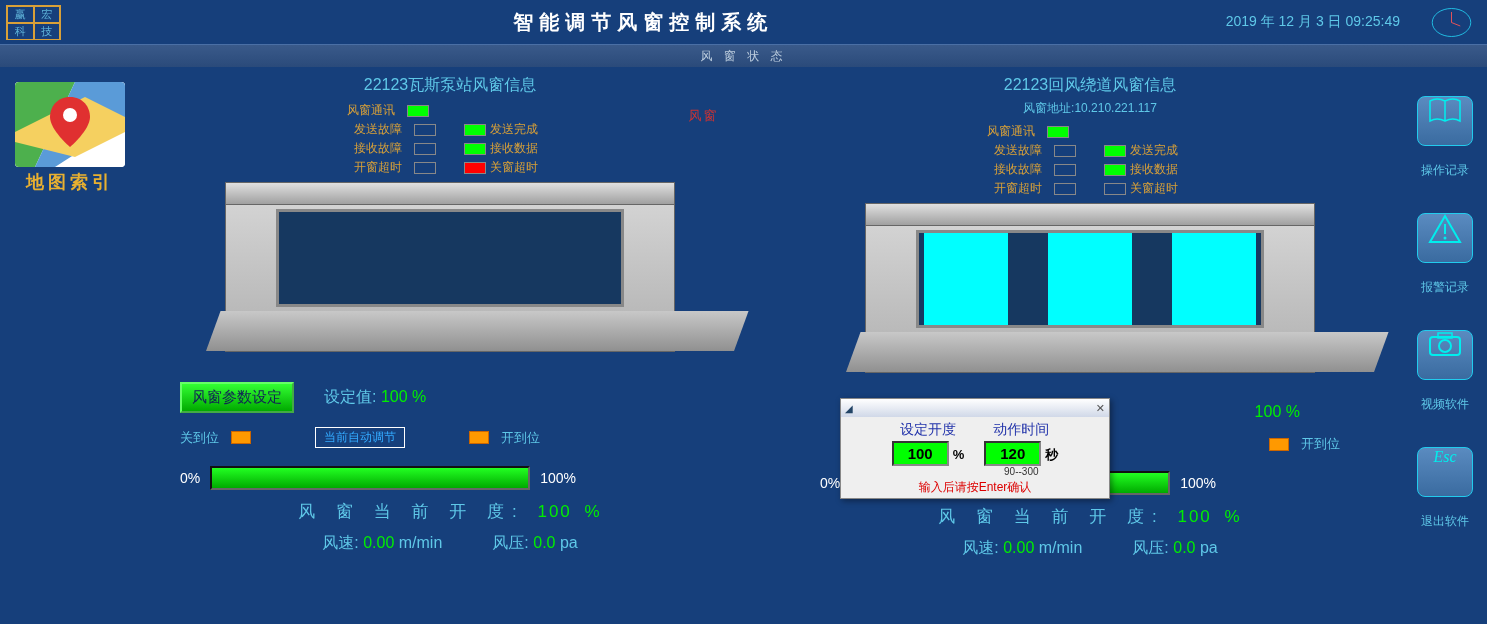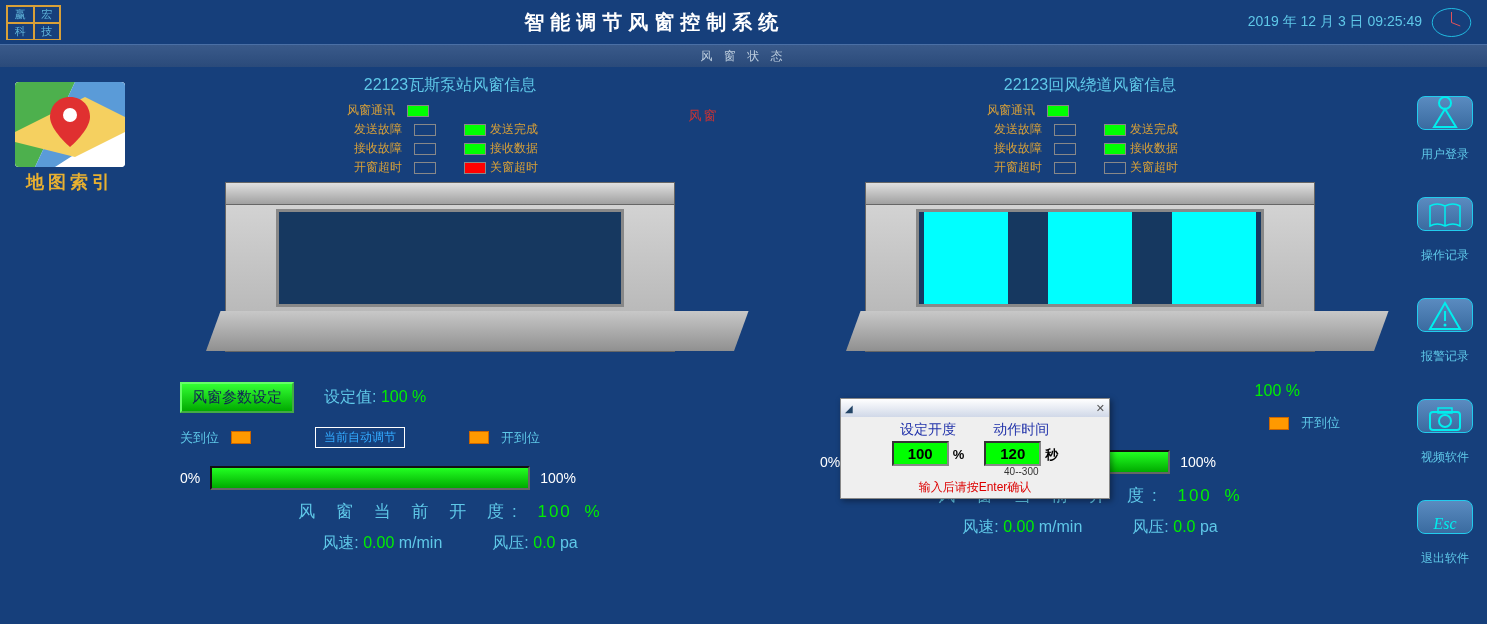--- a/index.html
+++ b/index.html
@@ -1,21 +1,21 @@
 <!DOCTYPE html>
 <html><head>
 <meta charset="utf-8">
 <style>
   *{box-sizing:border-box;margin:0;padding:0;font-family:"Microsoft YaHei",sans-serif}
   body{background:#163f7b;width:1487px;height:624px;color:#fff;overflow:hidden;position:relative}
   .header{height:45px;display:flex;align-items:center;border-bottom:1px solid #4a6fa5}
   .logo{width:55px;height:35px;margin-left:6px;border:1px solid #d8a038;display:grid;grid-template-columns:1fr 1fr;grid-template-rows:1fr 1fr;font-size:11px;color:#5fb3d9}
   .logo>div{border:.5px solid #d8a038;display:flex;align-items:center;justify-content:center}
   .title{flex:1;text-align:center;font-size:20px;letter-spacing:6px;font-weight:bold}
-  .datetime{color:#5fc8e8;font-size:14px;margin-right:2px}
+  .datetime{color:#5fc8e8;font-size:14px;margin-right:24px}
   .clock{width:55px;height:35px;margin-right:8px;position:relative}
   .clock svg{width:100%;height:100%}
   .status-bar{height:22px;background:linear-gradient(#3a5a8a,#2a4a7a);text-align:center;font-size:12px;line-height:22px;color:#bcd;letter-spacing:4px}
   .main{position:absolute;top:67px;left:0;right:80px;bottom:0}
   .map-idx{position:absolute;left:15px;top:15px;text-align:center}
   .map-icon{width:110px;height:85px;background:#fff;border-radius:4px;position:relative;overflow:hidden}
   .map-label{color:#e8b030;font-size:18px;font-weight:bold;letter-spacing:4px;margin-top:3px}
   .panel{position:absolute;top:0;width:580px}
   .panel.left{left:160px}
   .panel.right{left:800px}
@@ -56,21 +56,21 @@
   .popup-title .pt-x{font-size:11px;color:#555}
   .popup-body{padding:4px 10px 2px;display:flex;gap:20px;justify-content:center}
   .pb-col{text-align:center}
   .pb-h{color:#23a;font-size:14px;font-weight:normal;margin-bottom:2px}
   .pb-in{display:inline-block;background:#0f0;border:2px inset #888;padding:2px 14px;font-weight:bold;font-size:15px}
   .pb-u{margin-left:4px;font-weight:bold}
   .pb-note{font-size:10px;color:#333}
   .popup-foot{color:#d00;text-align:center;font-size:12px;padding-bottom:2px}
   .sidebar{position:absolute;right:8px;top:80px;width:68px;display:flex;flex-direction:column;gap:18px}
   .sb-item{text-align:center;cursor:pointer}
-  .sb-icon{width:56px;height:34px;margin:16px auto;background:linear-gradient(#5a8bc0,#3a6ba0);border:1px solid #2ce;border-radius:8px;display:flex;align-items:flex-end;justify-content:center}
+  .sb-icon{width:56px;height:50px;margin:16px auto;background:linear-gradient(#5a8bc0,#3a6ba0);border:1px solid #2ce;border-radius:8px;display:flex;align-items:flex-start;justify-content:center}
   .sb-lbl{color:#5fc8e8;font-size:12px;margin-top:4px}
   .sb-esc{font-style:italic;color:#0ee;font-size:16px;font-family:serif}
 </style>
 </head>
 <body>
 
 <div class="header">
   <div class="logo">
     <div>赢</div>
     <div>宏</div>
@@ -164,20 +164,21 @@
       <div class="opening"><span>风 窗 当 前 开 度:</span> <span class="num">100</span> <span class="num">%</span></div>
       <div class="readings">
         <div><span class="rd-lbl">风速:</span> <span class="rd-val">0.00</span> <span class="rd-unit">m/min</span></div>
         <div><span class="rd-lbl">风压:</span> <span class="rd-val">0.0</span> <span class="rd-unit">pa</span></div>
       </div>
     </div>
   </div>
 
   <div class="panel right">
     <div class="p-title">22123回风绕道风窗信息</div>
+    <div class="p-addr"><span>风窗地址:</span><span>10.210.221.117</span></div>
     <div class="status-grid">
       <div class="sg-row">
           <span class="sg-lbl">风窗通讯</span>
           <span class="sg-box green"></span>
           <span style="width:120px"></span>
         </div>
       <div class="sg-row">
           <span class="sg-lbl">发送故障</span>
           <span class="sg-box"></span>
           <span style="width:20px"></span>
@@ -236,36 +237,27 @@
     <span class="pt-x">✕</span>
   </div>
   <div class="popup-body">
     <div class="pb-col">
       <div class="pb-h">设定开度</div>
       <span class="pb-in">100</span><span class="pb-u">%</span>
     </div>
     <div class="pb-col">
       <div class="pb-h">动作时间</div>
       <span class="pb-in">120</span><span class="pb-u">秒</span>
-      <div class="pb-note">40--300</div>
+      <div class="pb-note">90--300</div>
     </div>
   </div>
   <div class="popup-foot">输入后请按Enter确认</div>
 </div>
 
 <div class="sidebar">
-  <div class="sb-item">
-    <div class="sb-icon">
-        <svg width="30" height="34" viewBox="0 0 30 34">
-          <circle cx="15" cy="8" r="6" fill="none" stroke="#0ee" stroke-width="2"></circle>
-          <path d="M4 32 L15 14 L26 32 Z" fill="none" stroke="#0ee" stroke-width="2"></path>
-        </svg>
-      </div>
-    <div class="sb-lbl">用户登录</div>
-  </div>
   <div class="sb-item">
     <div class="sb-icon">
         <svg width="34" height="28" viewBox="0 0 34 28">
           <path d="M2 4 Q9 0 17 4 Q25 0 32 4 L32 24 Q25 20 17 24 Q9 20 2 24 Z M17 4 L17 24" fill="none" stroke="#0ee" stroke-width="1.5"></path>
         </svg>
       </div>
     <div class="sb-lbl">操作记录</div>
   </div>
   <div class="sb-item">
     <div class="sb-icon">

